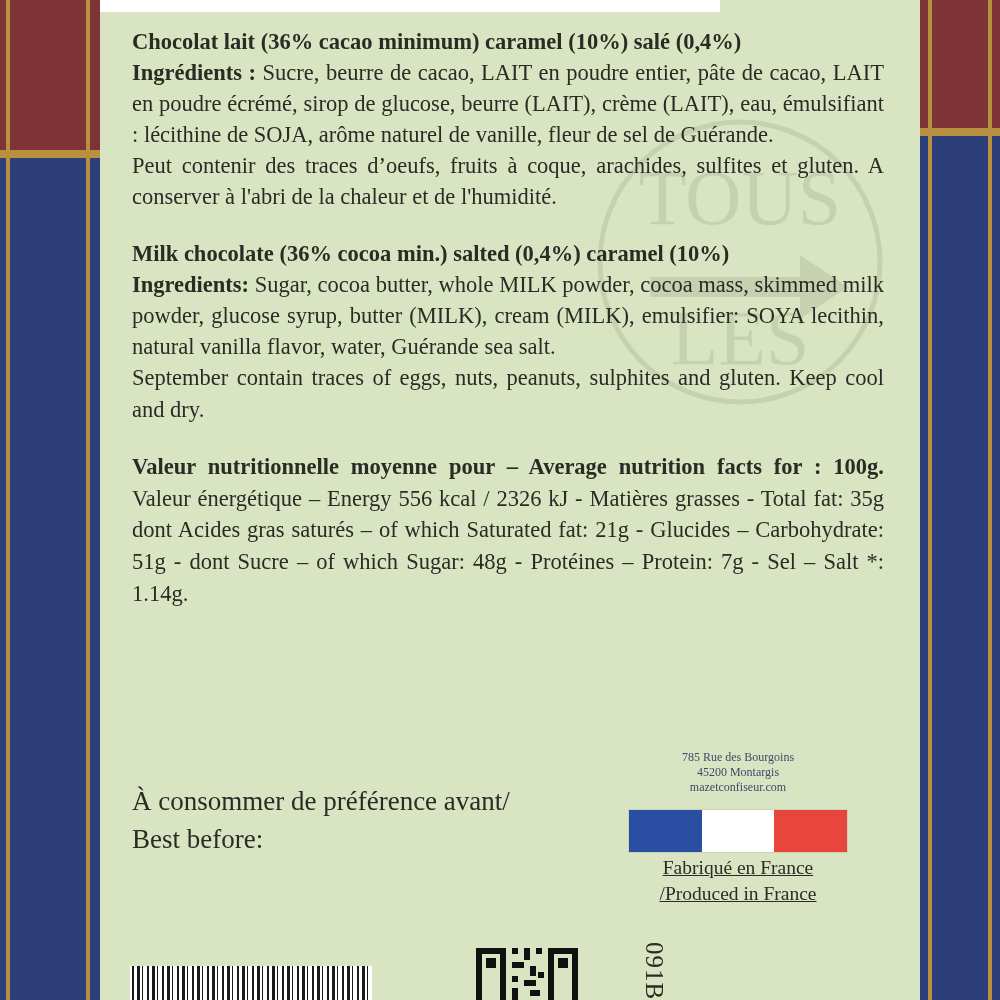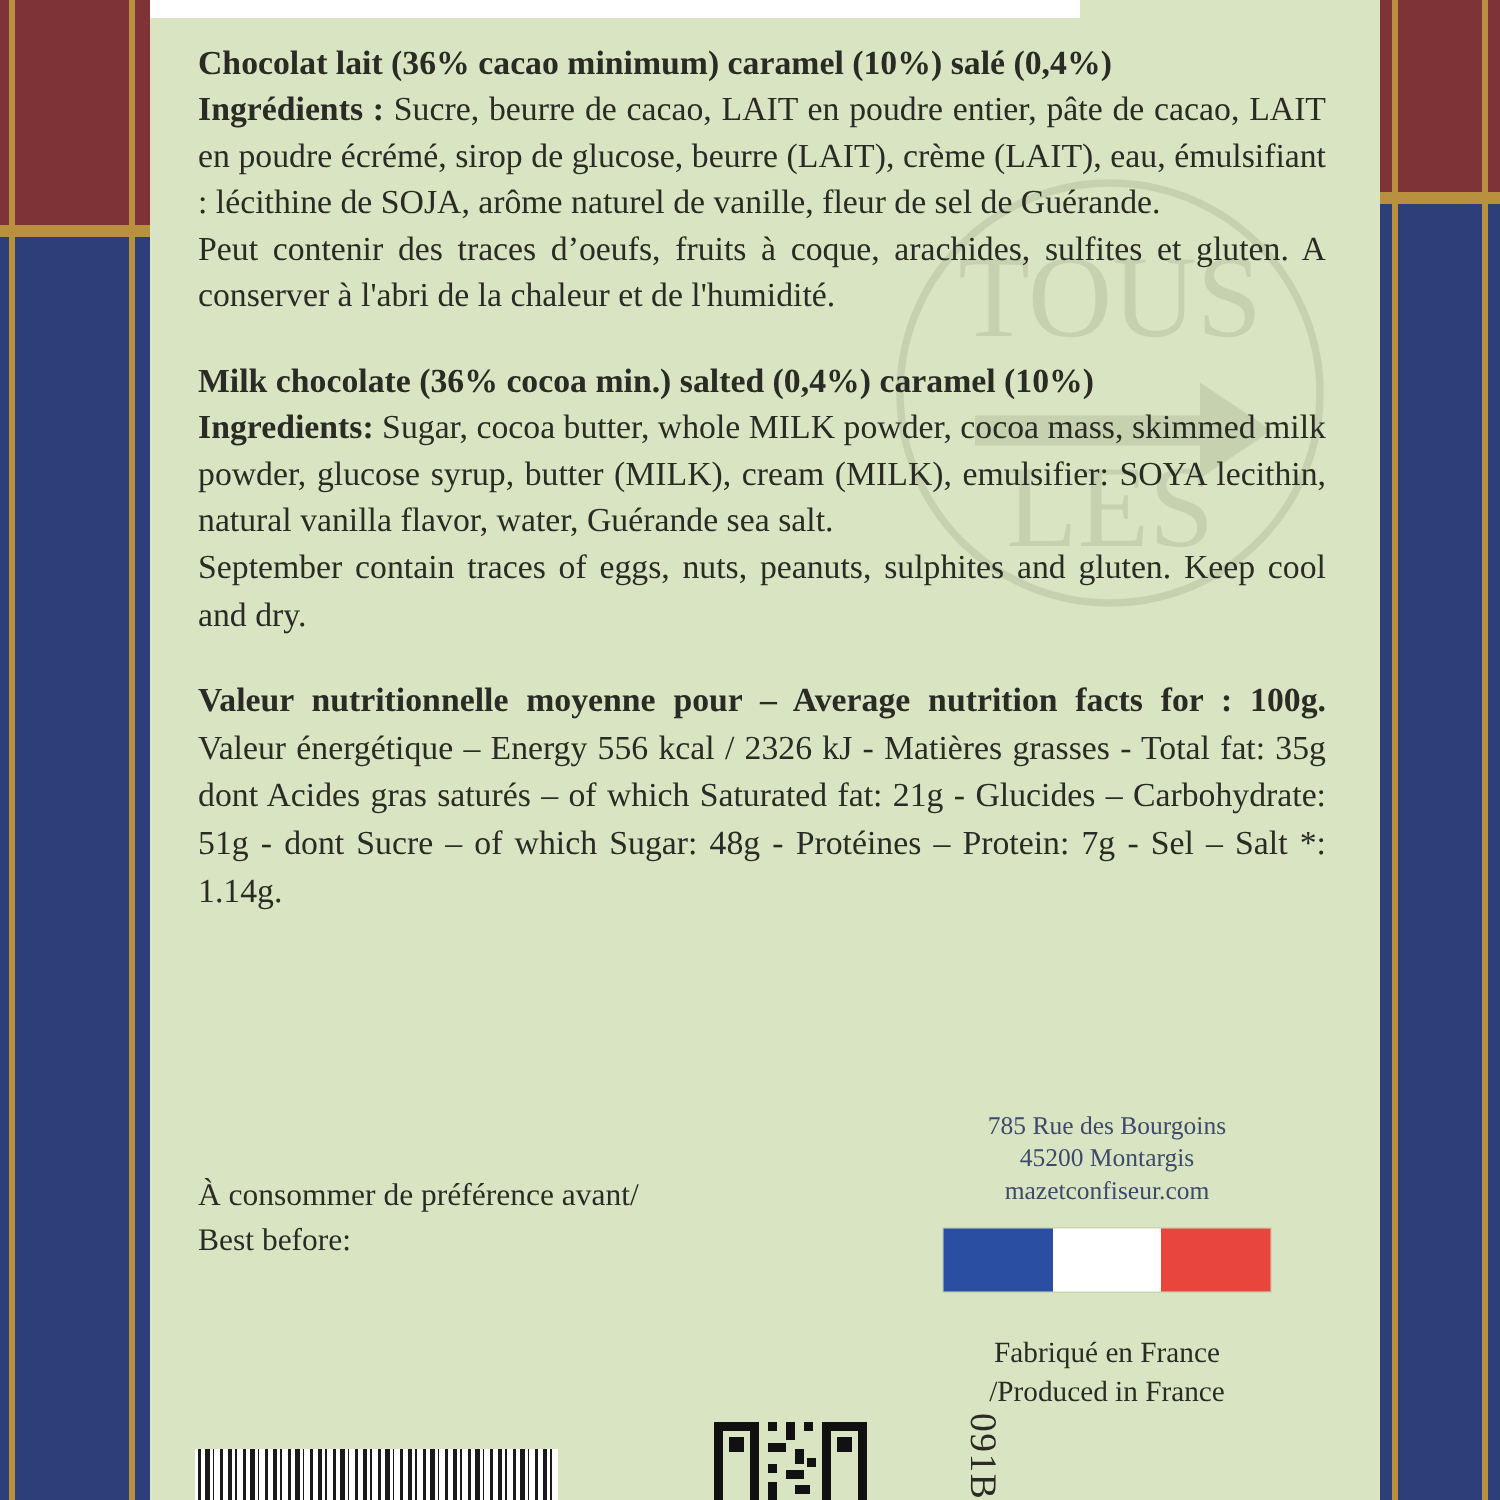--- a/index.html
+++ b/index.html
@@ -136,60 +136,61 @@
   .bottom {
     position: absolute;
     left: 0; right: 0;
     top: 700px;
     bottom: 0;
   }
   .bestbefore {
     position: absolute;
     left: 32px;
     top: 82px;
-    font-size: 21px;
+    font-size: 27px;
     line-height: 1.42;
     color: #2b2b25;
   }
   .brandblock {
     position: absolute;
     right: 32px;
     top: 28px;
     width: 300px;
     text-align: center;
     color: #1f3564;
   }
   .brandname {
     font-size: 50px;
     letter-spacing: 5px;
     color: #22376b;
     font-family: "Liberation Serif", serif;
     line-height: 1.05;
   }
   .addr {
-    margin-top: 12px;
-    font-size: 17px;
+    margin-top: 22px;
+    font-size: 12px;
     line-height: 1.26;
     color: #3d4a6b;
   }
   .flag {
     margin: 14px auto 0 auto;
     width: 218px;
     height: 42px;
     display: flex;
     border: 1px solid #c9d4b3;
   }
   .flag .b { background: #2a4ea2; flex: 1; }
   .flag .w { background: #ffffff; flex: 1; }
   .flag .r { background: #e8453c; flex: 1; }
   .madein {
-    margin-top: 28px;
+    margin-top: 2px;
     font-size: 19.5px;
     line-height: 1.3;
     color: #2b2b25;
+    text-decoration: underline;
   }
   .vcode {
     position: absolute;
     left: 540px;
     bottom: 0;
     font-size: 25px;
     color: #2b2b25;
     writing-mode: vertical-rl;
     letter-spacing: 1px;
   }

